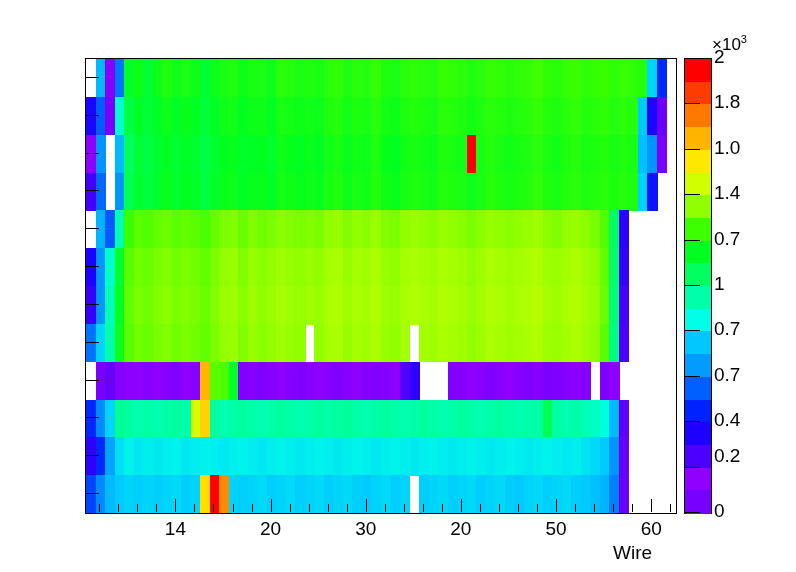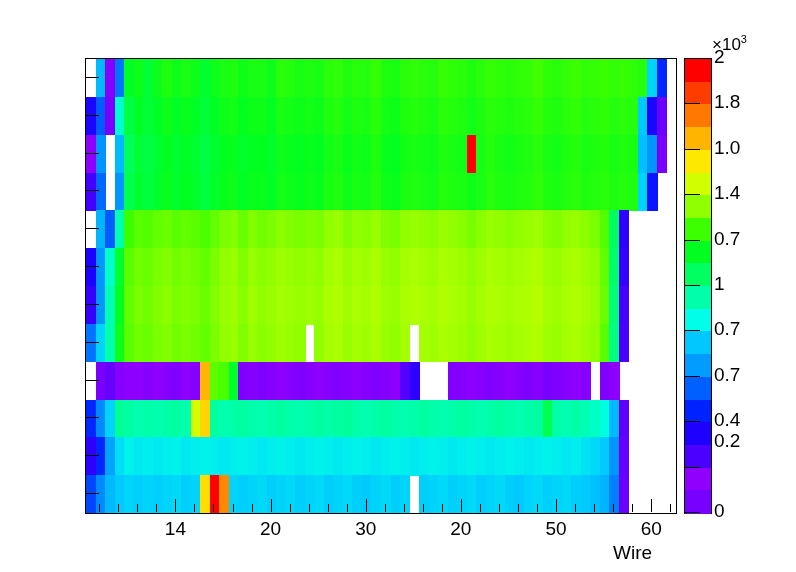--- a/index.html
+++ b/index.html
@@ -911,19 +911,19 @@
       <div class="cb-label" style="top: 227.6px;">0.7</div>
       <div class="cb-tick" style="top: 285px;"></div>
       <div class="cb-label" style="top: 273px;">1</div>
       <div class="cb-tick" style="top: 330.4px;"></div>
       <div class="cb-label" style="top: 318.4px;">0.7</div>
       <div class="cb-tick" style="top: 375.8px;"></div>
       <div class="cb-label" style="top: 363.8px;">0.7</div>
       <div class="cb-tick" style="top: 421.2px;"></div>
       <div class="cb-label" style="top: 409.2px;">0.4</div>
       <div class="cb-tick" style="top: 466.6px;"></div>
-      <div class="cb-label" style="top: 430px;">0.2</div>
+      <div class="cb-label" style="top: 445px;">0.2</div>
       <div class="cb-tick" style="top: 512px;"></div>
       <div class="cb-label" style="top: 500px;">0</div>
     </div>
   <div id="cb-exponent"><span>×10</span><sup>3</sup></div>
 
 </div>
 
 </body></html>

